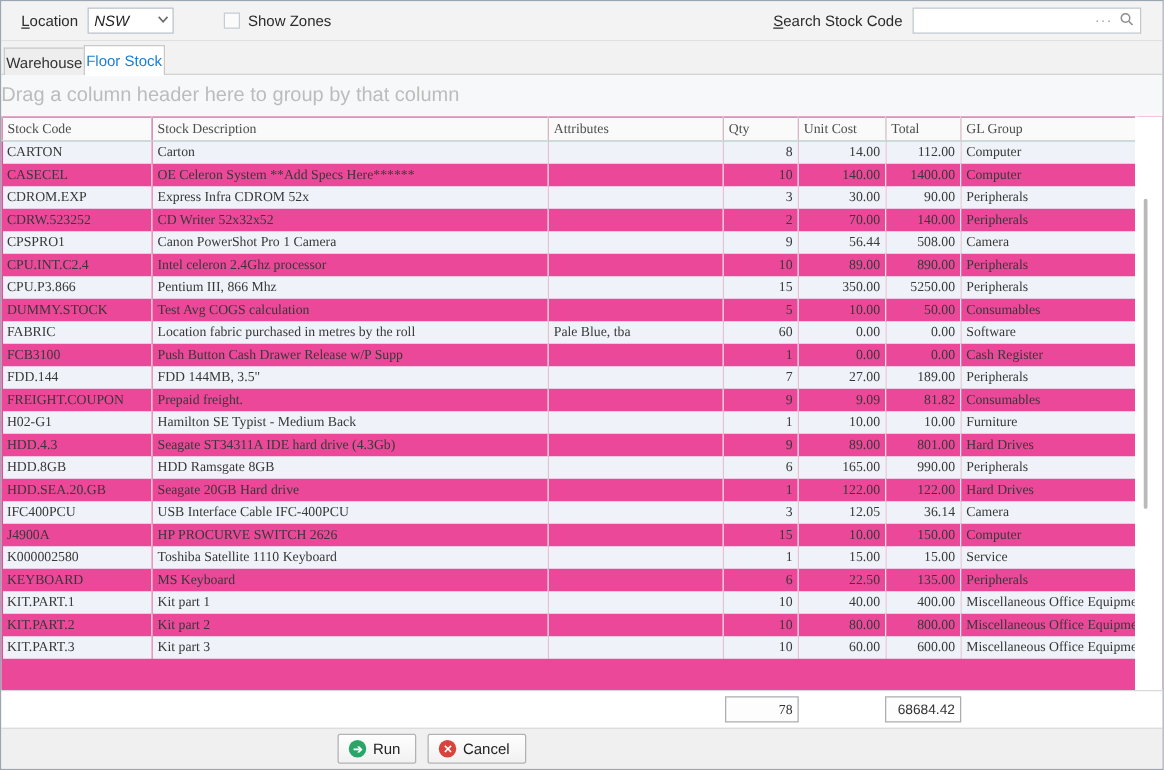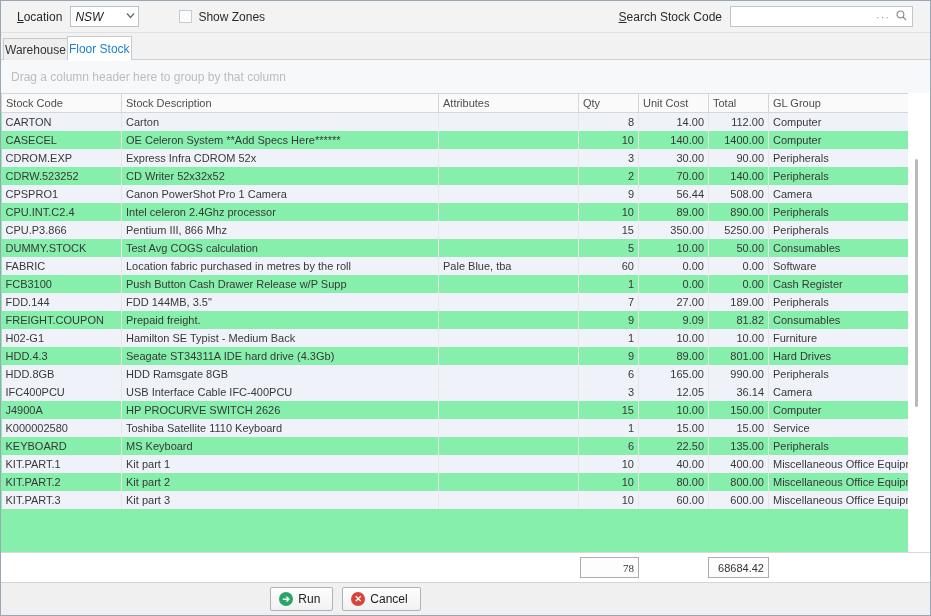--- a/index.html
+++ b/index.html
@@ -63,25 +63,25 @@
   }
   .tab + .tab { margin-left:-1px; }
   .tab.active {
     background:#fff; color:var(--tab-active,#1b7fd4); height:24px; z-index:2;
   }
   .tab.active::after { content:""; position:absolute; left:0; right:0; bottom:-1px; height:2px; background:#fff; }
 
   
   .group-panel {
     height:33px; background:#f7f8f9; display:flex; align-items:center;
-    padding-left:10px; font-size:12px; color:#bcbcbc; flex:0 0 auto;
-  }
-
-  
-  .grid-wrap { flex:1 1 auto; background:#86efac; position:relative; overflow:hidden; }
+    font-size:16px; color:#bcbcbc; flex:0 0 auto;
+  }
+
+  
+  .grid-wrap { flex:1 1 auto; background:#ec4899; position:relative; overflow:hidden;font-family:Liberation Serif, serif; }
   table.grid { border-collapse:collapse; table-layout:fixed; width:908px; }
   .grid th {
     height:19px; background:#fafafa; border:1px solid #d6d6d6; border-left:none;
     font-weight:normal; font-size:11px; color:#4d4d4d; text-align:left;
     padding:0 4px; overflow:hidden; white-space:nowrap; cursor:default;
   }
   .grid th:first-child { border-left:1px solid #d6d6d6; }
   .grid td {
     height:18px; font-size:11px; color:#383838; padding:0 4px;
     border-right:1px solid #e6e6e6; overflow:hidden; white-space:nowrap; cursor:default;
@@ -313,20 +313,29 @@
           </tr>
           <tr class="alt">
             <td class="al-left">HDD.8GB</td>
             <td class="al-left">HDD Ramsgate 8GB</td>
             <td class="al-left"></td>
             <td class="al-right">6</td>
             <td class="al-right">165.00</td>
             <td class="al-right">990.00</td>
             <td class="al-left">Peripherals</td>
           </tr>
+          <tr>
+            <td class="al-left">HDD.SEA.20.GB</td>
+            <td class="al-left">Seagate 20GB Hard drive</td>
+            <td class="al-left"></td>
+            <td class="al-right">1</td>
+            <td class="al-right">122.00</td>
+            <td class="al-right">122.00</td>
+            <td class="al-left">Hard Drives</td>
+          </tr>
           <tr class="alt">
             <td class="al-left">IFC400PCU</td>
             <td class="al-left">USB Interface Cable IFC-400PCU</td>
             <td class="al-left"></td>
             <td class="al-right">3</td>
             <td class="al-right">12.05</td>
             <td class="al-right">36.14</td>
             <td class="al-left">Camera</td>
           </tr>
           <tr>

